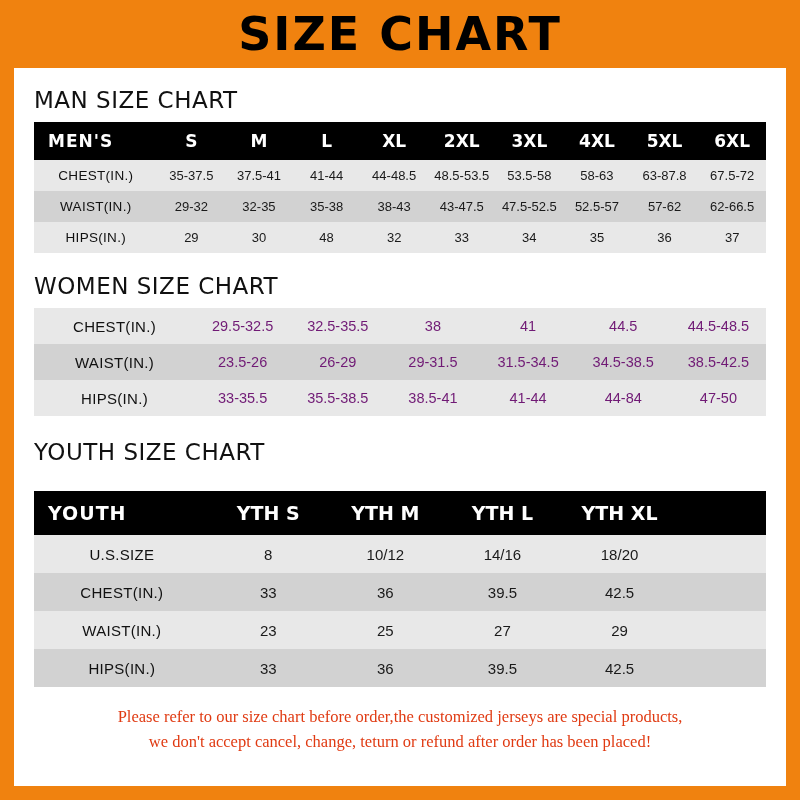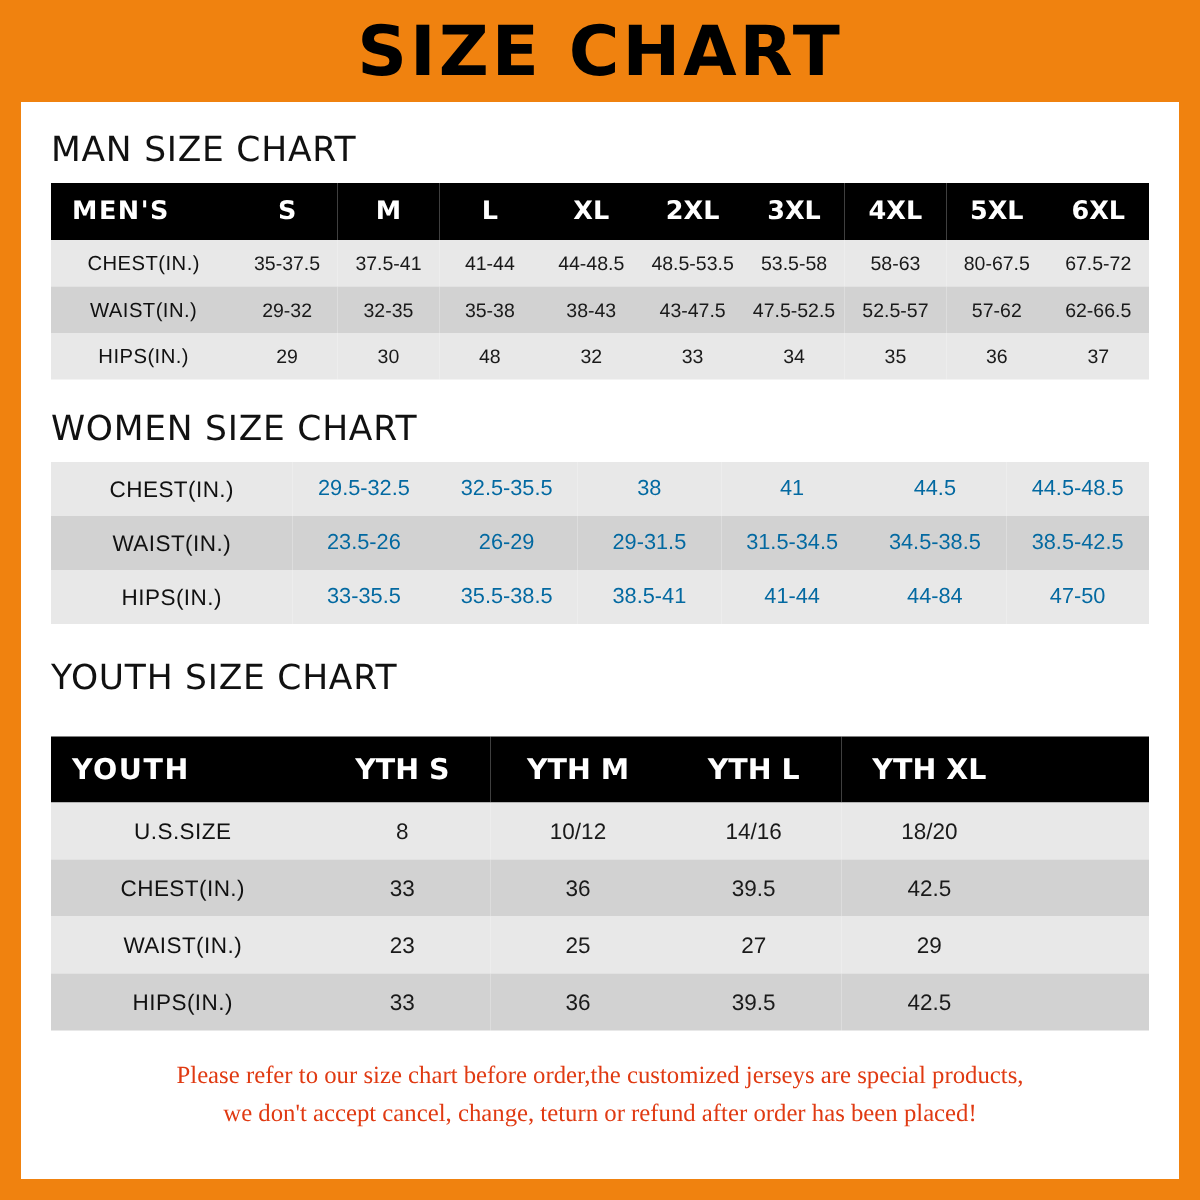--- a/index.html
+++ b/index.html
@@ -87,21 +87,21 @@
 
   
   .men .hdr-row th { height: 36px; font-size: 17px; }
   .men .hdr-label { font-size: 19px; }
   .men td { height: 29px; font-size: 13px; color: #1a1a1a; }
   .men td.lbl { font-size: 13.5px; color: #111; letter-spacing: 0.3px; }
 
   
   .women .hdr-row th { height: 42px; font-size: 19px; }
   .women .hdr-label { font-size: 20px; }
-  .women td { height: 34px; font-size: 14.5px; color: #0369a1; }
+  .women td { height: 34px; font-size: 14.5px; color: #701a75; }
   .women td.lbl { font-size: 15px; color: #111; letter-spacing: 0.3px; }
 
   
   .youth .hdr-row th { height: 42px; font-size: 19px; }
   .youth .hdr-label { font-size: 20px; }
   .youth td { height: 36px; font-size: 15px; color: #1a1a1a; }
   .youth td.lbl { font-size: 15px; color: #111; letter-spacing: 0.3px; }
 
   .notice {
     margin-top: 18px;
@@ -159,21 +159,21 @@
       </tr>
       <tr class="row-a">
         <td class="lbl">CHEST(IN.)</td>
         <td>35-37.5</td>
         <td>37.5-41</td>
         <td>41-44</td>
         <td>44-48.5</td>
         <td>48.5-53.5</td>
         <td>53.5-58</td>
         <td>58-63</td>
-        <td>80-67.5</td>
+        <td>63-87.8</td>
         <td>67.5-72</td>
       </tr>
       <tr class="row-b">
         <td class="lbl">WAIST(IN.)</td>
         <td>29-32</td>
         <td>32-35</td>
         <td>35-38</td>
         <td>38-43</td>
         <td>43-47.5</td>
         <td>47.5-52.5</td>

